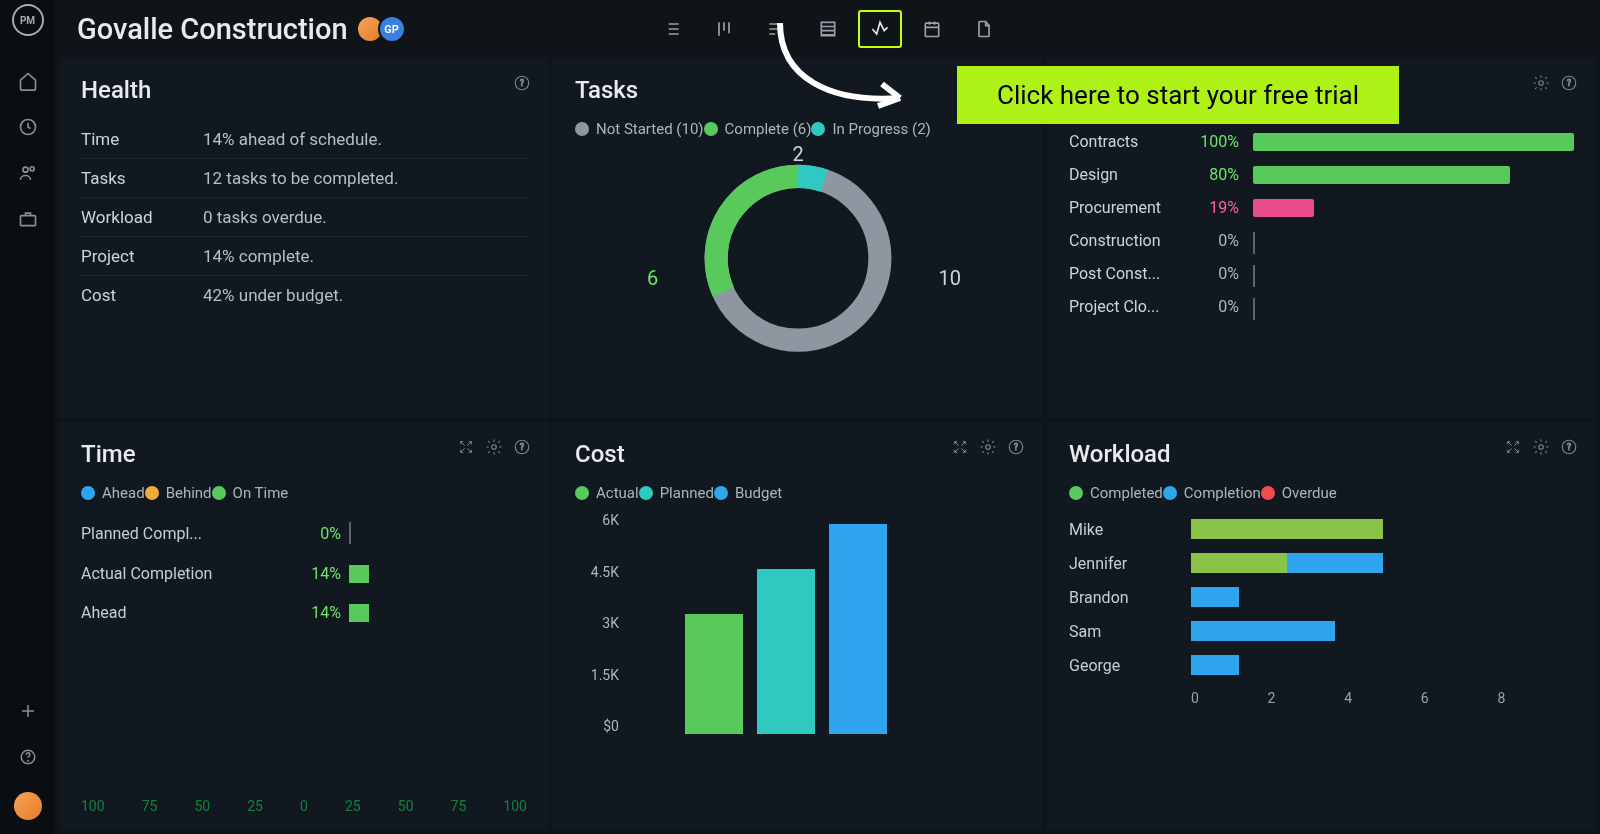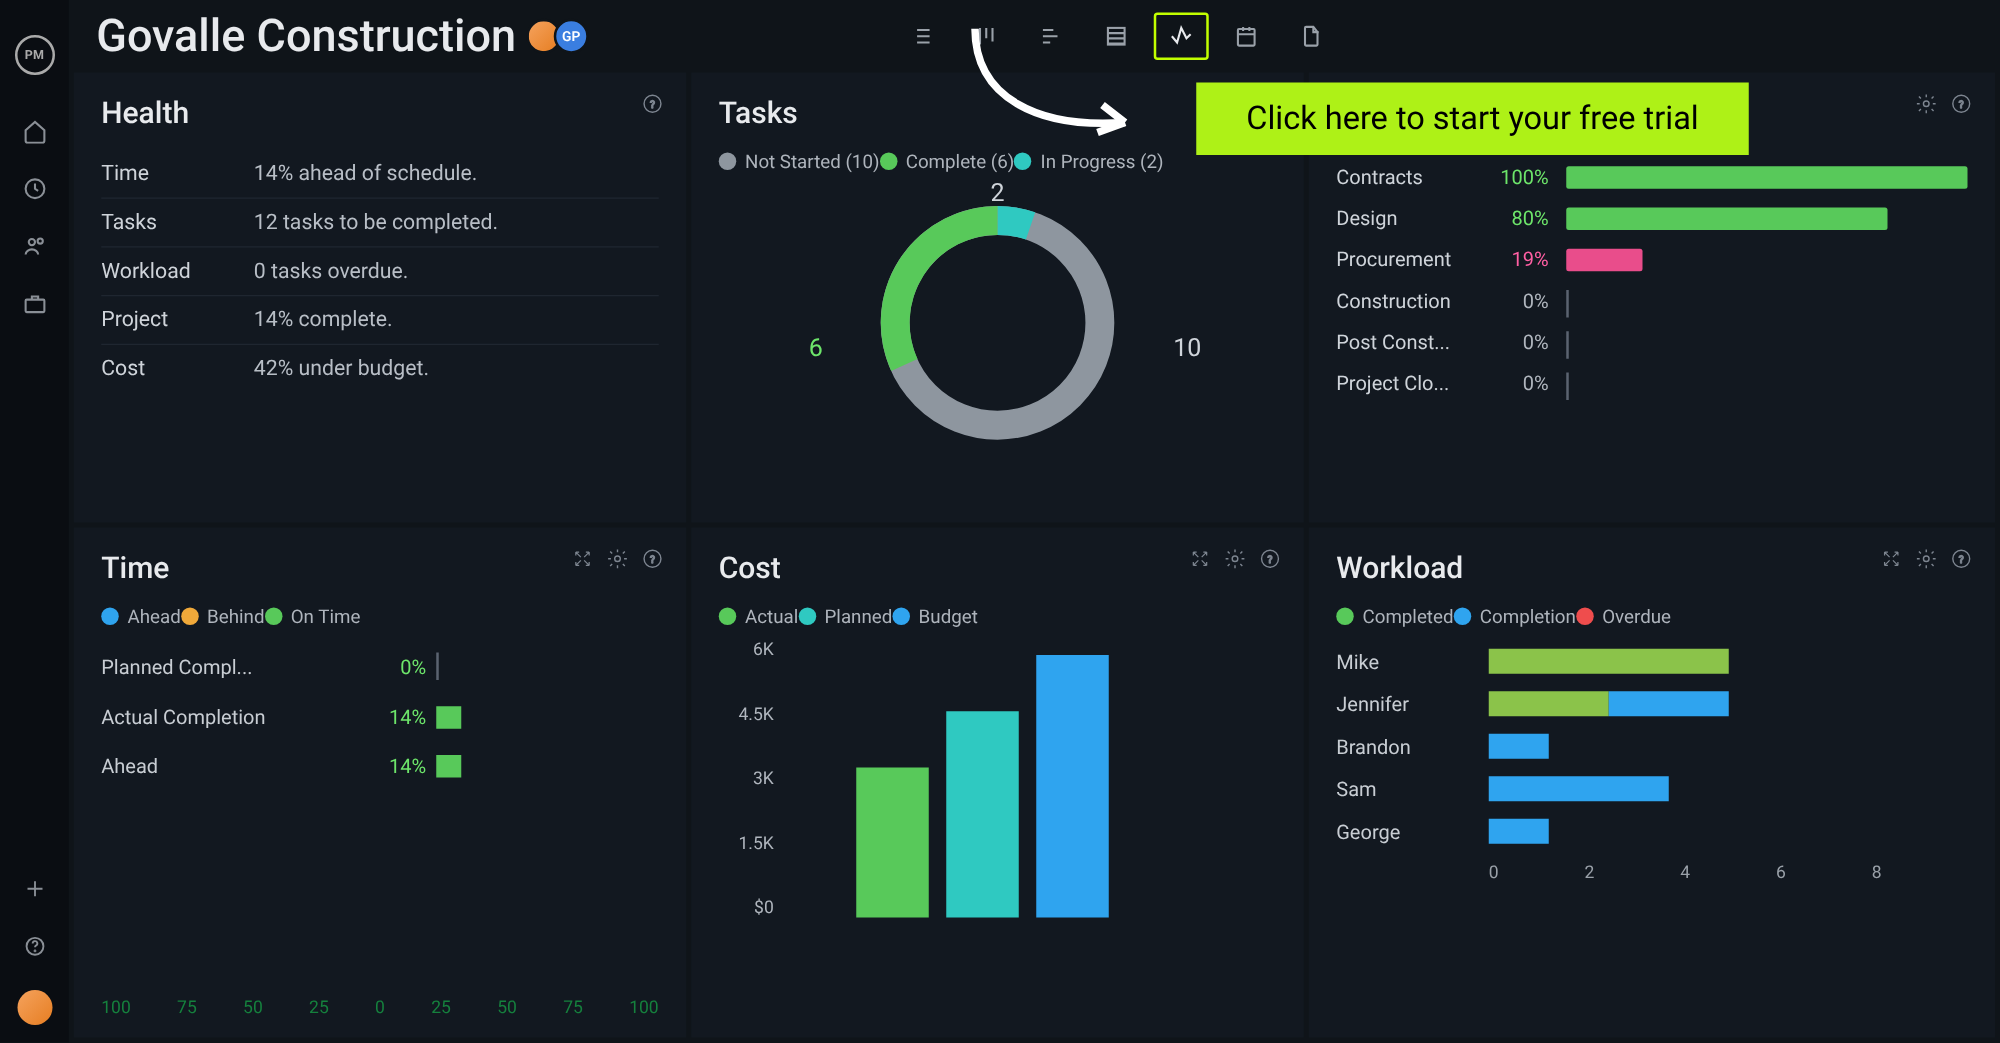--- a/index.html
+++ b/index.html
@@ -11,21 +11,21 @@
   height: 834px;
   overflow: hidden;
   display: flex;
 }
 .sidebar {
   width: 55px;
   background: #0a0d12;
   display: flex;
   flex-direction: column;
   align-items: center;
-  padding-top: 28px;
+  padding-top: 4px;
   gap: 24px;
 }
 .sidebar .logo {
   width: 32px; height: 32px;
   border: 2px solid #aaa;
   border-radius: 50%;
   display: flex; align-items: center; justify-content: center;
   font-size: 10px; font-weight: bold; color: #aaa;
   margin-bottom: 10px;
 }
@@ -41,21 +41,21 @@
   margin-bottom: 14px;
 }
 .main { flex:1; display:flex; flex-direction:column; }
 .topbar {
   height: 58px;
   display:flex; align-items:center;
   padding: 0 22px;
   gap: 14px;
 }
 .project-title {
-  font-size: 36px; font-weight: 500; color: #e8eaed; text-align: center;
+  font-size: 29px; font-weight: 500; color: #e8eaed; text-align: center;
 }
 .avatar-group { display:flex; align-items:center; gap:-4px; }
 .avatar-small {
   width: 28px; height:28px; border-radius:50%;
   background: linear-gradient(135deg,#f5a25d,#e67e22);
   border: 2px solid #0f1419;
   margin-left:-6px;
 }
 .avatar-gp {
   width: 28px; height:28px; border-radius:50%;

